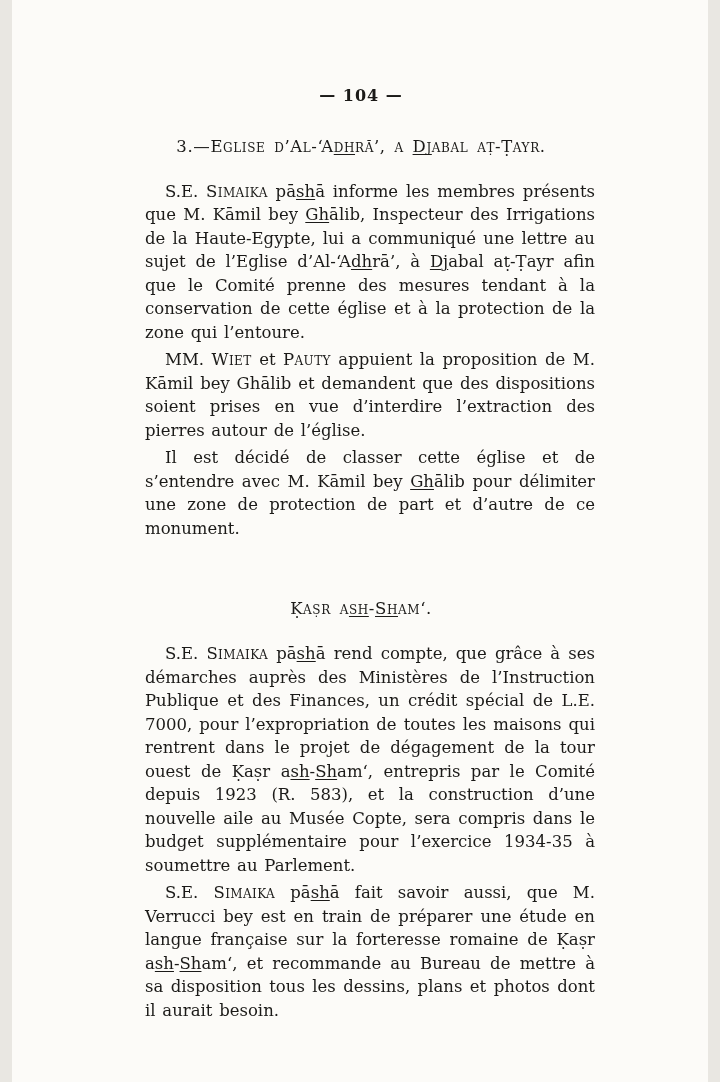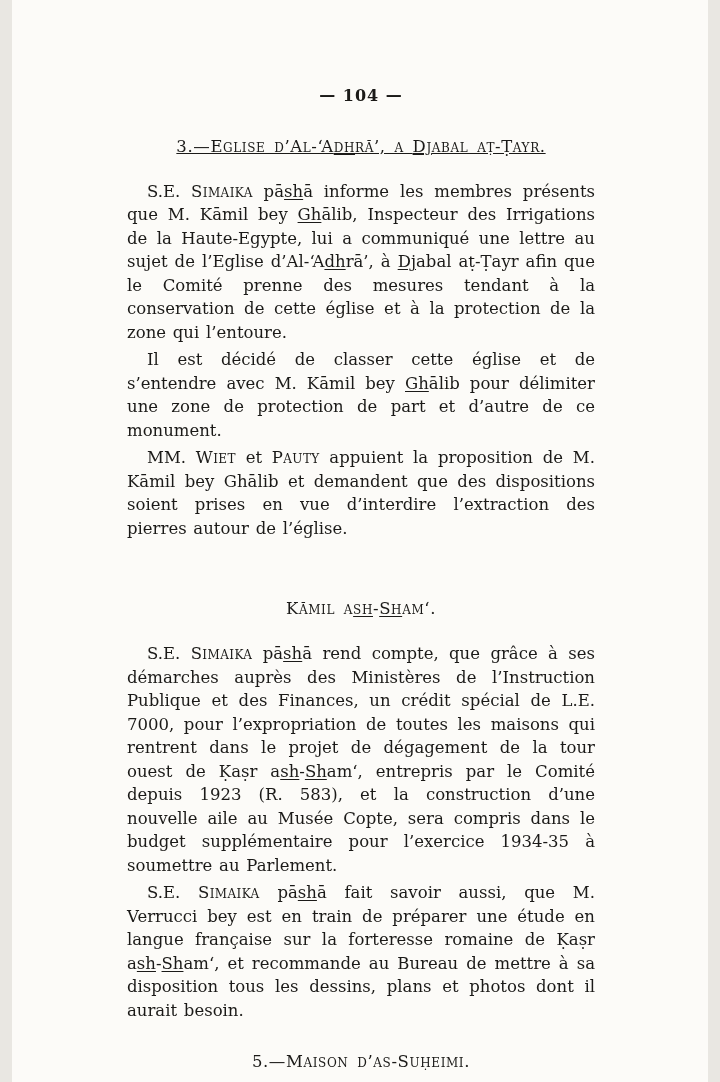--- a/index.html
+++ b/index.html
@@ -27,54 +27,53 @@
   }
   .heading {
     text-align: center;
     font-variant: small-caps;
     font-size: 16.5px;
     letter-spacing: 0.6px;
     word-spacing: 3px;
     line-height: 1.75;
     margin: 26px 0 18px 0;
   }
-  .heading.first { margin-top: 8px; text-decoration: underline; }
+  .heading.first { margin-top: 8px; }
   .body-text {
     font-size: 16.5px;
     line-height: 23.5px;
     text-align: justify;
     word-spacing: 1.5px;
   }
   .para {
-    margin: 0 0 4px 0;
+    margin: 0 0 4px 18px;
     text-indent: 20px;
   }
   .sc { font-variant: small-caps; letter-spacing: 0.4px; }
   .tu { text-decoration: underline; text-underline-offset: 2px; text-decoration-thickness: 1px; }
 </style>
 </head>
 <body>
 
 <div class="page">
 
   <div class="page-number">— 104 —</div>
 
   <div class="body-text">
 
     <div class="heading first"><span>3.—Eglise d’Al-‘A</span><span class="tu">dh</span><span>rā’, a </span><span class="tu">Dj</span><span>abal aṭ-Ṭayr.</span></div>
 
     <p class="para"><span>S.E. </span><span class="sc">Simaika</span><span> pā</span><span class="tu">sh</span><span>ā informe les membres présents que M. Kāmil bey </span><span class="tu">Gh</span><span>ālib, Inspecteur des Irrigations de la Haute-Egypte, lui a communiqué une lettre au sujet de l’Eglise d’Al-‘A</span><span class="tu">dh</span><span>rā’, à </span><span class="tu">Dj</span><span>abal aṭ-Ṭayr afin que le Comité prenne des mesures tendant à la conservation de cette église et à la protection de la zone qui l’entoure.</span></p>
 
+    <p class="para"><span>MM. </span><span class="sc">Wiet</span><span> et </span><span class="sc">Pauty</span><span> appuient la proposition de M. Kāmil bey Ghālib et demandent que des dispositions soient prises en vue d’interdire l’extraction des pierres autour de l’église.</span></p>
+
     <p class="para"><span>Il est décidé de classer cette église et de s’entendre avec M. Kāmil bey </span><span class="tu">Gh</span><span>ālib pour délimiter une zone de protection de part et d’autre de ce monument.</span></p>
 
-    <p class="para"><span>MM. </span><span class="sc">Wiet</span><span> et </span><span class="sc">Pauty</span><span> appuient la proposition de M. Kāmil bey Ghālib et demandent que des dispositions soient prises en vue d’interdire l’extraction des pierres autour de l’église.</span></p>
-
-    <div class="heading"><br><span>Kāmil a</span><span class="tu">sh</span><span>-</span><span class="tu">Sh</span><span>am‘.</span></div>
+    <div class="heading"><br><span>Ḳaṣr a</span><span class="tu">sh</span><span>-</span><span class="tu">Sh</span><span>am‘.</span></div>
 
     <p class="para"><span>S.E. </span><span class="sc">Simaika</span><span> pā</span><span class="tu">sh</span><span>ā rend compte, que grâce à ses démarches auprès des Ministères de l’Instruction Publique et des Finances, un crédit spécial de L.E. 7000, pour l’expropriation de toutes les maisons qui rentrent dans le projet de dégagement de la tour ouest de Ḳaṣr a</span><span class="tu">sh</span><span>-</span><span class="tu">Sh</span><span>am‘, entrepris par le Comité depuis 1923 (R. 583), et la construction d’une nouvelle aile au Musée Copte, sera compris dans le budget supplémentaire pour l’exercice 1934-35 à soumettre au Parlement.</span></p>
 
     <p class="para"><span>S.E. </span><span class="sc">Simaika</span><span> pā</span><span class="tu">sh</span><span>ā fait savoir aussi, que M. Verrucci bey est en train de préparer une étude en langue française sur la forteresse romaine de Ḳaṣr a</span><span class="tu">sh</span><span>-</span><span class="tu">Sh</span><span>am‘, et recommande au Bureau de mettre à sa disposition tous les dessins, plans et photos dont il aurait besoin.</span></p>
 
-    <div class="heading"><span>5.—Maison d’as-Suḥeimi.</span></div>
 
 
   </div>
 </div>
 
 </body></html>

